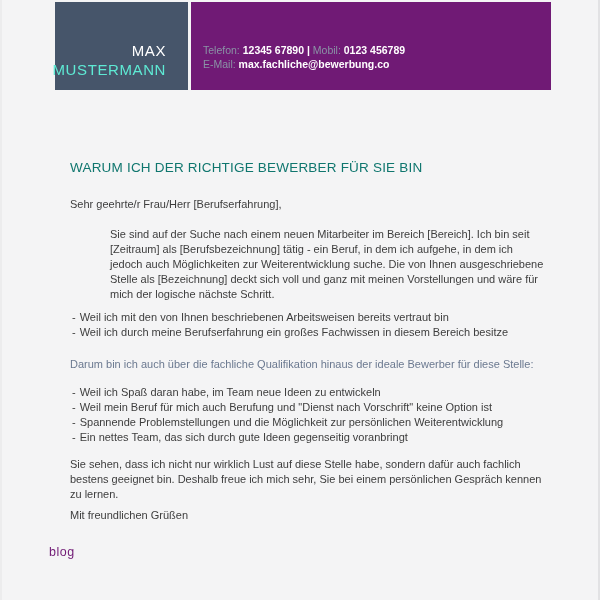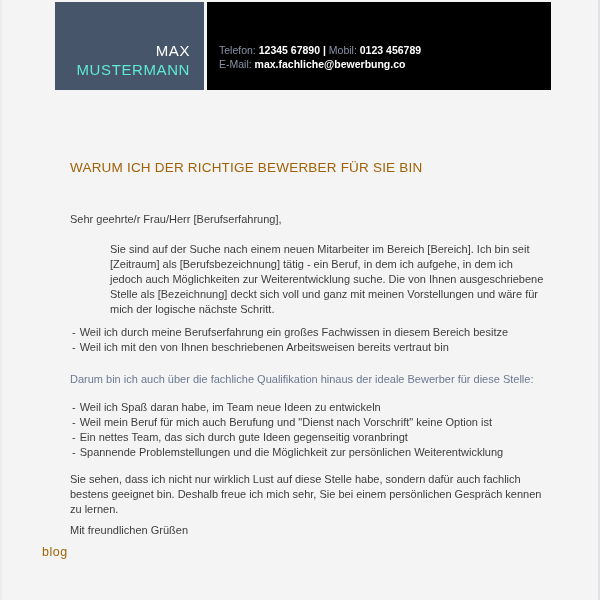--- a/index.html
+++ b/index.html
@@ -21,45 +21,45 @@
   
   .letterhead {
     position: absolute;
     left: 53px;
     top: 2px;
     width: 496px;
     height: 88px;
     display: flex;
   }
   .name-block {
-    width: 149px;
+    width: 133px;
     background: #46556a;
     display: flex;
     flex-direction: column;
     justify-content: flex-end;
     align-items: flex-end;
-    padding: 0 14px 11px 0;
+    padding: 0 22px 11px 0;
     text-align: right;
   }
   .name-line1 {
     color: #ffffff;
     font-size: 15px;
     line-height: 19px;
     letter-spacing: 0.6px;
   }
   .name-line2 {
     color: #5eead4;
     font-size: 15px;
     line-height: 19px;
     letter-spacing: 0.6px;
   }
   .contact-block {
     flex: 1;
     margin-left: 3px;
-    background: #000000;
+    background: #701a75;
     display: flex;
     flex-direction: column;
     justify-content: flex-end;
     padding: 0 0 19px 12px;
   }
   .contact-line {
     font-size: 10.5px;
     line-height: 14px;
     white-space: nowrap;
   }
@@ -69,26 +69,26 @@
   .content {
     position: absolute;
     left: 68px;
     top: 160px;
     width: 474px;
     color: #3d3d3d;
     font-size: 11px;
     line-height: 15px;
   }
   .headline {
-    color: #a16207;
+    color: #0f766e;
     font-size: 13.5px;
     line-height: 16px;
     font-weight: 400;
     letter-spacing: 0.2px;
-    margin-bottom: 36px;
+    margin-bottom: 21px;
   }
   .salutation { margin-bottom: 15px; }
   .intro { margin-bottom: 8px; margin-left: 40px; }
   .sub-heading {
     color: #6b7990;
     font-size: 11px;
     line-height: 15px;
     font-weight: 400;
     margin-bottom: 13px;
   }
@@ -98,23 +98,23 @@
   .bullet-list.list-3 { margin-bottom: 12px; }
   .sub-heading.head-2 { margin-bottom: 13px; }
   .sub-heading.head-3 { margin-bottom: 9px; }
   .bullet-item { padding-left: 2px; }
   .bullet-dash { display: inline-block; margin-right: 4px; }
   .closing { margin-bottom: 6px; }
   .signoff { }
   
   .watermark {
     position: absolute;
-    left: 40px;
+    left: 47px;
     top: 545px;
-    color: #a16207;
+    color: #701a75;
     font-size: 12.5px;
     letter-spacing: 0.5px;
   }
 </style>
 </head>
 <body>
 
 <div class="page">
 
   <header class="letterhead">
@@ -129,33 +129,33 @@
   </header>
 
   <main class="content">
     <h1 class="headline">WARUM ICH DER RICHTIGE BEWERBER FÜR SIE BIN</h1>
 
     <p class="salutation">Sehr geehrte/r Frau/Herr [Berufserfahrung],</p>
 
     <p class="intro">Sie sind auf der Suche nach einem neuen Mitarbeiter im Bereich [Bereich]. Ich bin seit [Zeitraum] als [Berufsbezeichnung] tätig - ein Beruf, in dem ich aufgehe, in dem ich jedoch auch Möglichkeiten zur Weiterentwicklung suche. Die von Ihnen ausgeschriebene Stelle als [Bezeichnung] deckt sich voll und ganz mit meinen Vorstellungen und wäre für mich der logische nächste Schritt.</p>
 
     <ul class="bullet-list list-1">
+      <li class="bullet-item"><span class="bullet-dash">-</span><span>Weil ich mit den von Ihnen beschriebenen Arbeitsweisen bereits vertraut bin</span></li>
       <li class="bullet-item"><span class="bullet-dash">-</span><span>Weil ich durch meine Berufserfahrung ein großes Fachwissen in diesem Bereich besitze</span></li>
-      <li class="bullet-item"><span class="bullet-dash">-</span><span>Weil ich mit den von Ihnen beschriebenen Arbeitsweisen bereits vertraut bin</span></li>
     </ul>
 
     <h2 class="sub-heading head-2">Darum bin ich auch über die fachliche Qualifikation hinaus der ideale Bewerber für diese Stelle:</h2>
     <ul class="bullet-list list-2">
       <li class="bullet-item"><span class="bullet-dash">-</span><span>Weil ich Spaß daran habe, im Team neue Ideen zu entwickeln</span></li>
       <li class="bullet-item"><span class="bullet-dash">-</span><span>Weil mein Beruf für mich auch Berufung und "Dienst nach Vorschrift" keine Option ist</span></li>
     </ul>
 
     <ul class="bullet-list list-3">
+      <li class="bullet-item"><span class="bullet-dash">-</span><span>Spannende Problemstellungen und die Möglichkeit zur persönlichen Weiterentwicklung</span></li>
       <li class="bullet-item"><span class="bullet-dash">-</span><span>Ein nettes Team, das sich durch gute Ideen gegenseitig voranbringt</span></li>
-      <li class="bullet-item"><span class="bullet-dash">-</span><span>Spannende Problemstellungen und die Möglichkeit zur persönlichen Weiterentwicklung</span></li>
     </ul>
 
     <p class="closing">Sie sehen, dass ich nicht nur wirklich Lust auf diese Stelle habe, sondern dafür auch fachlich bestens geeignet bin. Deshalb freue ich mich sehr, Sie bei einem persönlichen Gespräch kennen zu lernen.</p>
 
     <p class="signoff">Mit freundlichen Grüßen</p>
   </main>
 
   <div class="watermark">blog</div>
 
 </div>

